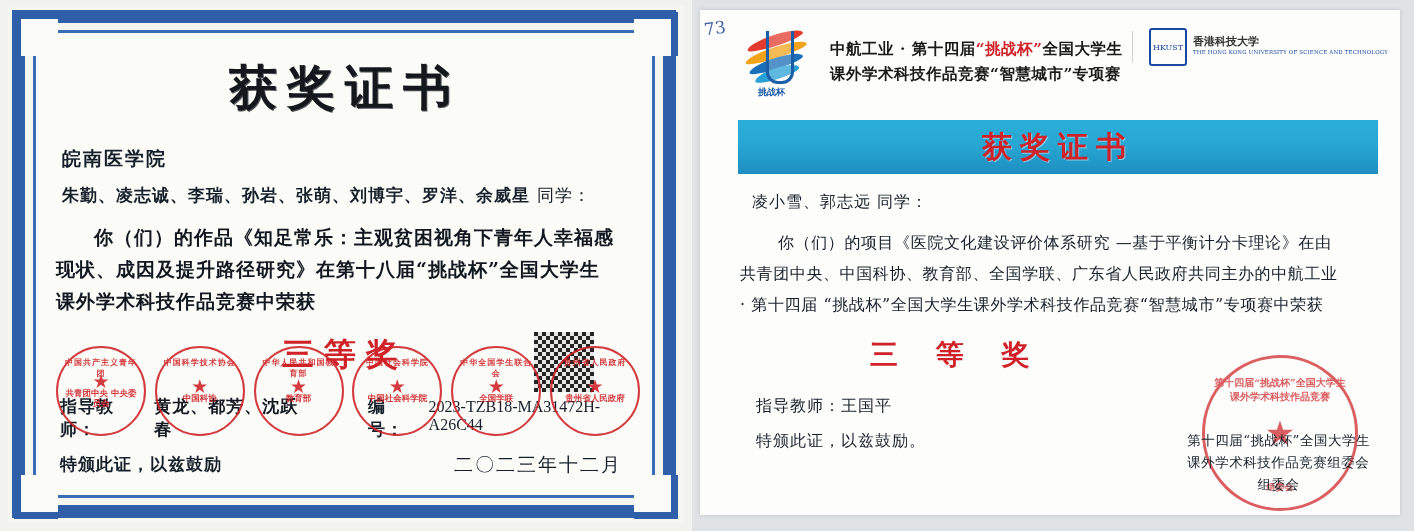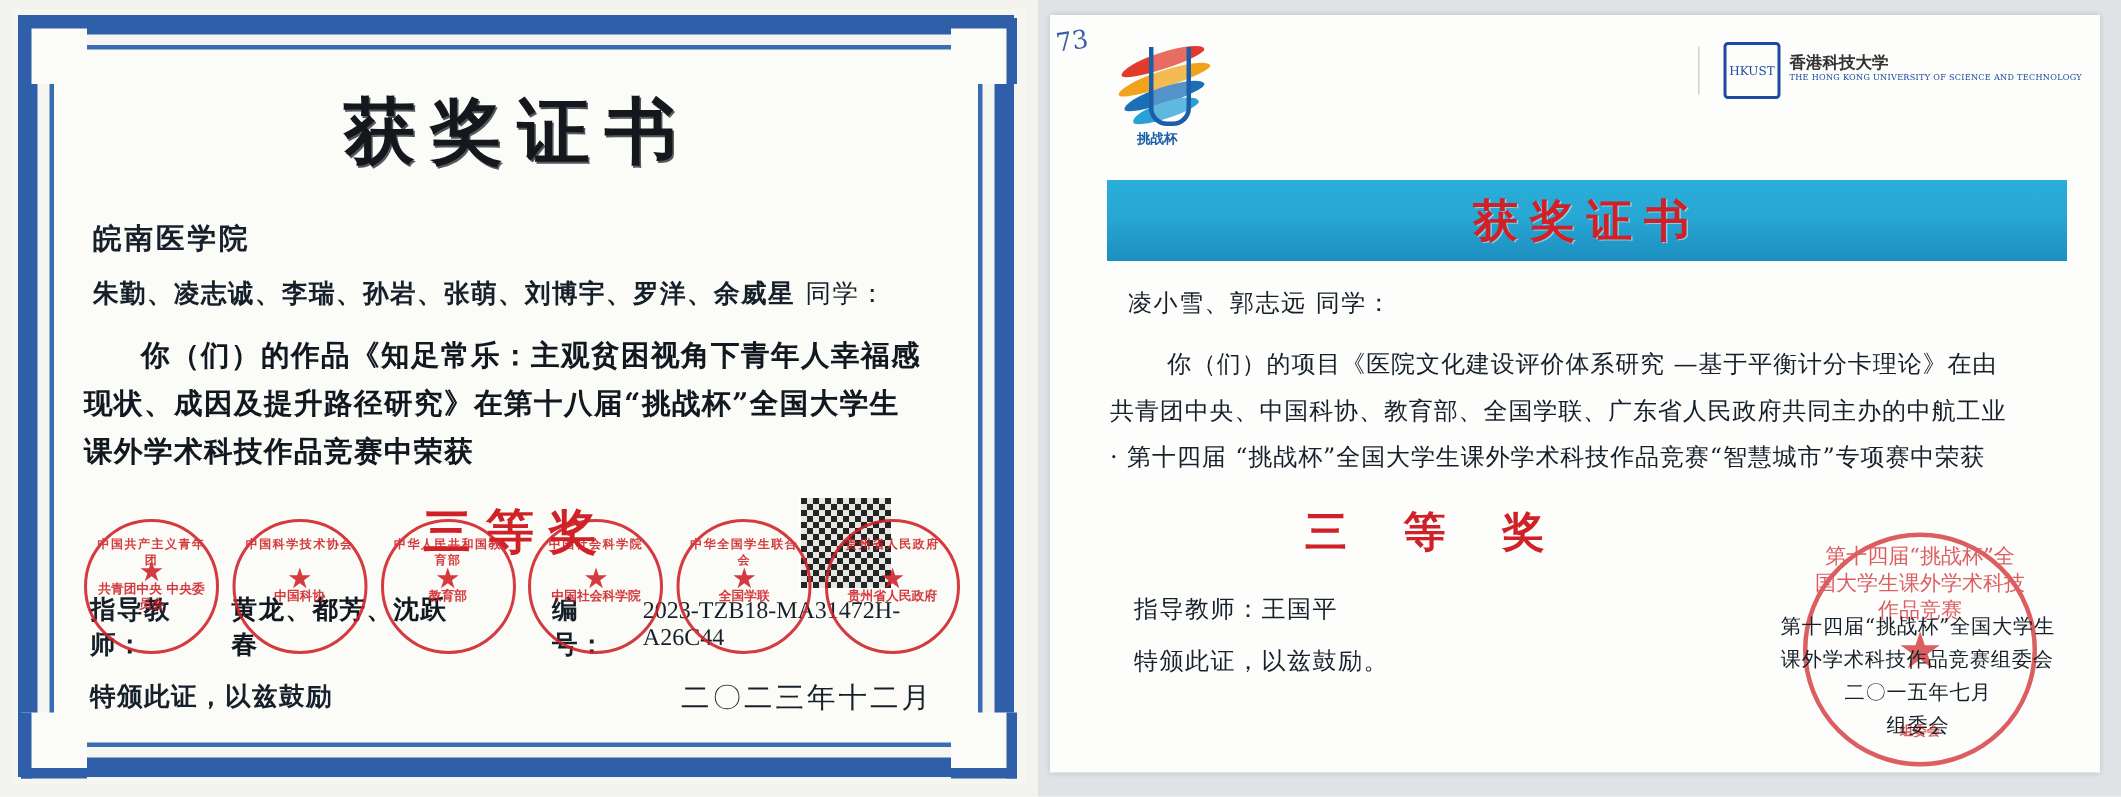--- a/index.html
+++ b/index.html
@@ -419,25 +419,25 @@
     opacity: .72;
     color: #cf2127;
     display: flex;
     align-items: center;
     justify-content: center;
     font-size: 30px;
   }
   .r-seal .inner-star { font-size: 34px; }
   .r-seal .ring-txt {
     position: absolute;
-    top: 4px;
+    top: 18px;
     width: 140px;
     text-align: center;
-    font-size: 14px;
-    font-weight: normal;
+    font-size: 10px;
+    font-weight: bold;
     font-family: "DejaVu Serif", serif;
   }
   .r-seal .ring-bot {
     position: absolute;
     bottom: 14px;
     width: 140px;
     text-align: center;
     font-size: 9px;
     font-weight: bold;
     font-family: "DejaVu Serif", serif;
@@ -528,20 +528,26 @@
 
     <div class="r-header">
       <div class="tiaozhan-logo">
         <div class="sw sw1"></div>
         <div class="sw sw2"></div>
         <div class="sw sw3"></div>
         <div class="sw sw4"></div>
         <div class="cup"></div>
         <div class="lbl">挑战杯</div>
       </div>
+      <div class="r-header-text">
+        <div>
+          <span>中航工业 · 第十四届</span><span class="hl">“挑战杯”</span><span>全国大学生</span>
+        </div>
+        <div>课外学术科技作品竞赛“智慧城市”专项赛</div>
+      </div>
     </div>
 
     <div class="r-unis">
       <div class="uni-divider"></div>
       <div class="uni hk">
         <div class="crest">HKUST</div>
         <div class="utxt">
           <div class="cn">香港科技大学</div>
           <div class="en">THE HONG KONG UNIVERSITY OF SCIENCE AND TECHNOLOGY</div>
         </div>
@@ -564,17 +570,16 @@
 
     <div class="r-seal">
       <span class="ring-txt">第十四届“挑战杯”全国大学生课外学术科技作品竞赛</span>
       <span class="inner-star">★</span>
       <span class="ring-bot">组委会</span>
     </div>
 
     <div class="r-issuer">
       <div>第十四届“挑战杯”全国大学生</div>
       <div>课外学术科技作品竞赛组委会</div>
-      <div class="datel">二〇一五年七月</div>
       <div class="org">组委会</div>
     </div>
   </div>
 </div>
 
 </body></html>

